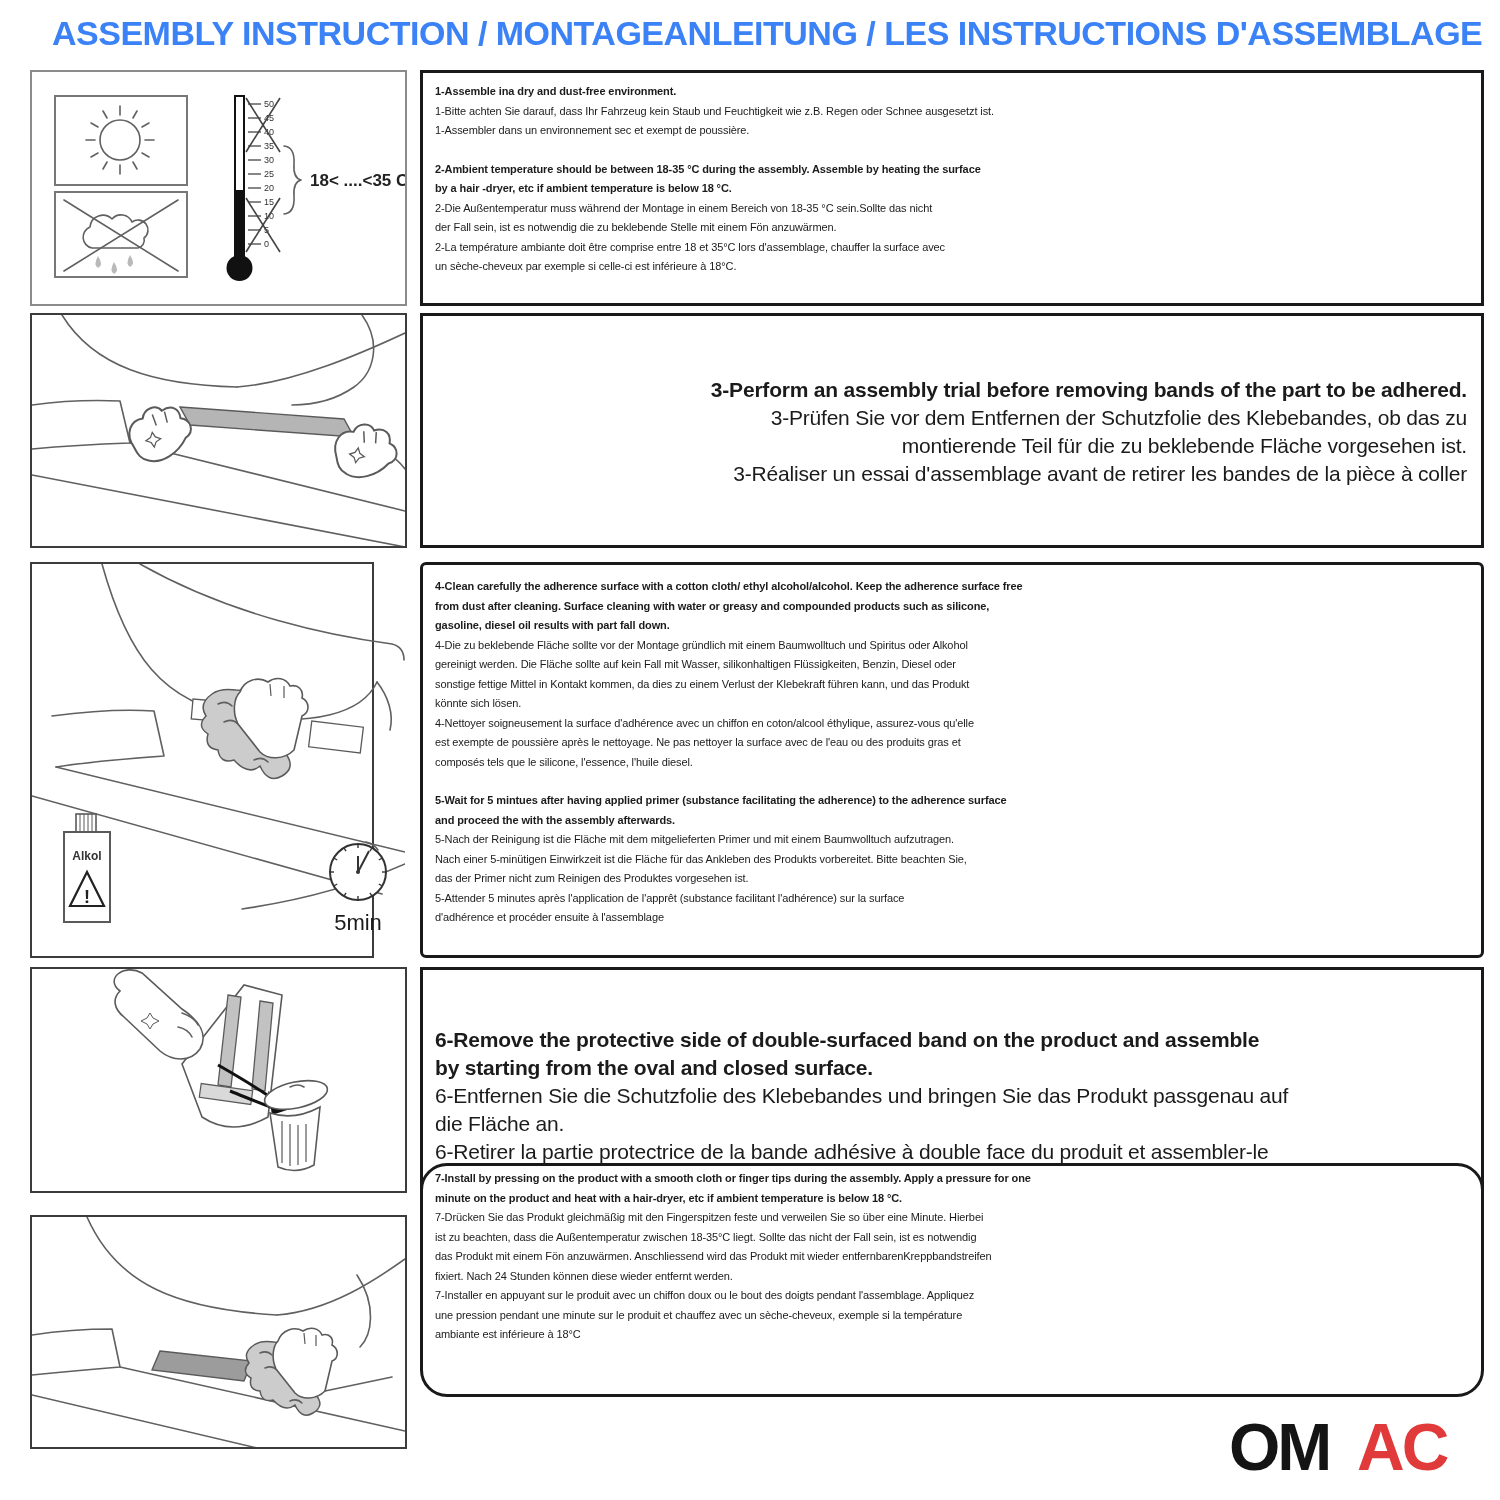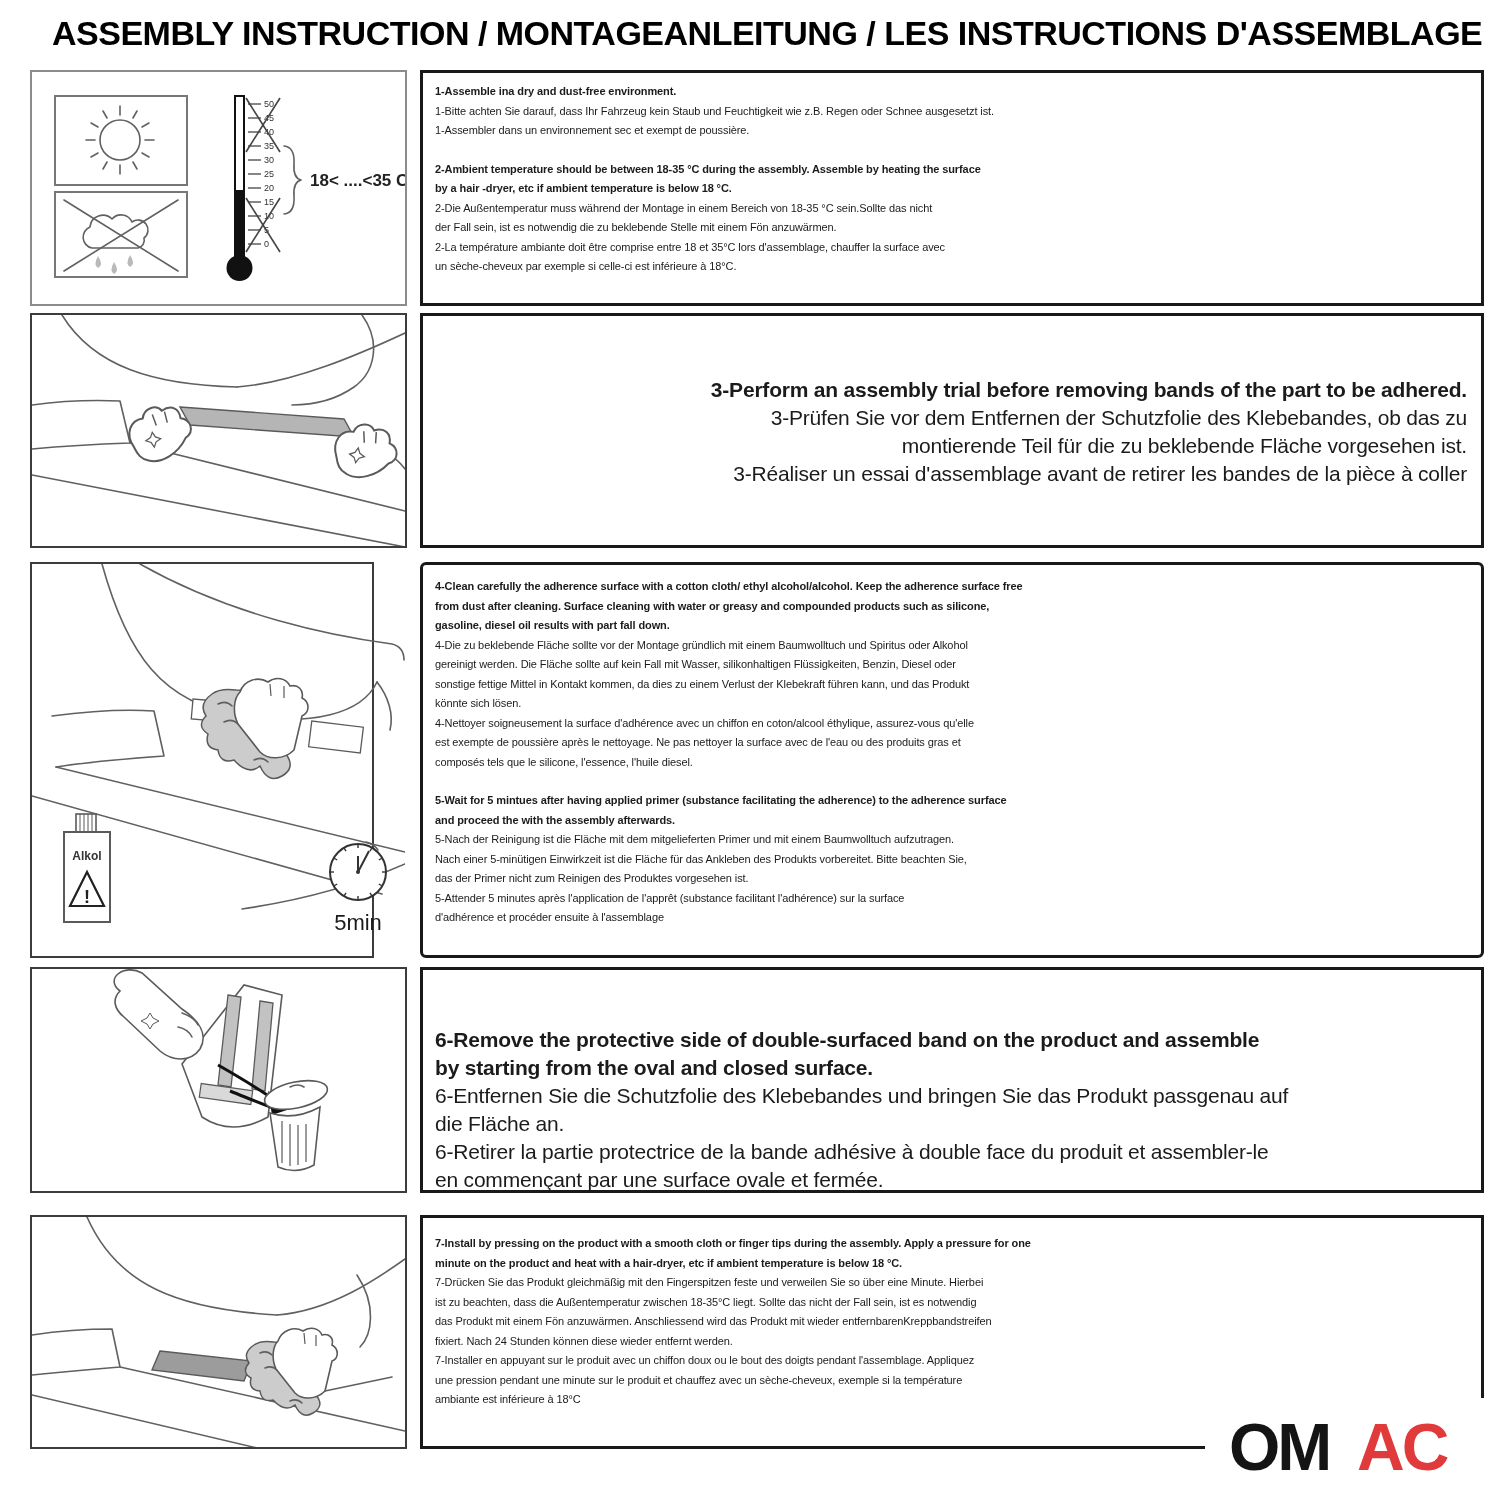--- a/index.html
+++ b/index.html
@@ -1,17 +1,17 @@
 <!DOCTYPE html>
 <html><head>
 <meta charset="utf-8">
 <style>
   html,body{margin:0;padding:0;background:#ffffff;}
   body{width:1500px;height:1500px;position:relative;font-family:"Liberation Sans",sans-serif;color:#1b1b1b;overflow:hidden;}
-  .title{position:absolute;left:52px;top:14px;font-size:34px;font-weight:bold;letter-spacing:-0.5px;color:#000000;white-space:nowrap;}
+  .title{position:absolute;left:52px;top:14px;font-size:34px;font-weight:bold;letter-spacing:-0.5px;color:#3b82f6;white-space:nowrap;}
   .figbox{position:absolute;background:#fff;border:2px solid #8b8b8b;box-sizing:border-box;}
   .figbox.dark{border-color:#3c3c3c;}
   .textbox{position:absolute;background:#fff;border:3px solid #191919;box-sizing:border-box;padding:9px 14px 6px 12px;overflow:hidden;}
   .textbox p{margin:0;white-space:pre-line;}
   .small p{font-size:11px;line-height:19.5px;letter-spacing:-0.1px;}
   .big p{font-size:21px;line-height:28px;letter-spacing:-0.2px;}
   .b{font-weight:bold;}
   .gap{height:19px;}
   svg{display:block;}
   .logo-wrap{position:absolute;left:1205px;top:1398px;width:295px;height:96px;background:#fff;display:flex;align-items:center;justify-content:flex-start;padding-left:24px;box-sizing:border-box;z-index:6;}
@@ -265,21 +265,21 @@
     <g>
       <path d="M222,128 q-12,8 -5,18 q-8,9 2,15 q-3,12 9,13 q2,12 13,9 q12,13 22,5 q7,15 18,8 q12,-7 3,-18 q10,-10 -2,-18 l-8,-22 q-17,-13 -32,-13 q-13,-2 -20,3 z" fill="#cccccc" stroke="#5a5a5a" stroke-width="1.5"></path>
       <path d="M228,136 q7,-3 12,2 M233,151 q7,-3 12,2 M258,184 q7,-3 12,2" class="lineart"></path>
       <path d="M246,124 C250,113 262,109 271,114 C278,109 287,111 290,118 C297,116 302,121 300,128 C307,132 307,141 300,144 L293,174 C284,183 270,183 263,176 L244,152 C239,141 241,129 246,124 Z" fill="#fff" stroke="#5a5a5a" stroke-width="1.6"></path>
       <path d="M272,116 l1,11 M284,118 l0,11" stroke="#5a5a5a" stroke-width="1.2"></path>
       <path d="M293,174 L360,160" class="lineart"></path>
     </g>
   </svg>
 </div>
 
-<div class="textbox small" style="left:420px;top:1215px;width:1064px;height:234px;padding-top:16px;">
+<div class="textbox small" style="left:420px;top:1163px;width:1064px;height:234px;padding-top:3px;border-radius:27px;">
   <p class="b">7-Install by pressing on the product with a smooth cloth or finger tips during the assembly. Apply a pressure for one
 minute on the product and heat with a hair-dryer, etc if ambient temperature is below 18 °C.</p>
   <p>7-Drücken Sie das Produkt gleichmäßig mit den Fingerspitzen feste und verweilen Sie so über eine Minute. Hierbei
 ist zu beachten, dass die Außentemperatur zwischen 18-35°C liegt. Sollte das nicht der Fall sein, ist es notwendig
 das Produkt mit einem Fön anzuwärmen. Anschliessend wird das Produkt mit wieder entfernbarenKreppbandstreifen
 fixiert. Nach 24 Stunden können diese wieder entfernt werden.</p>
   <p>7-Installer en appuyant sur le produit avec un chiffon doux ou le bout des doigts pendant l'assemblage. Appliquez
 une pression pendant une minute sur le produit et chauffez avec un sèche-cheveux, exemple si la température
 ambiante est inférieure à 18°C</p>
 </div>

